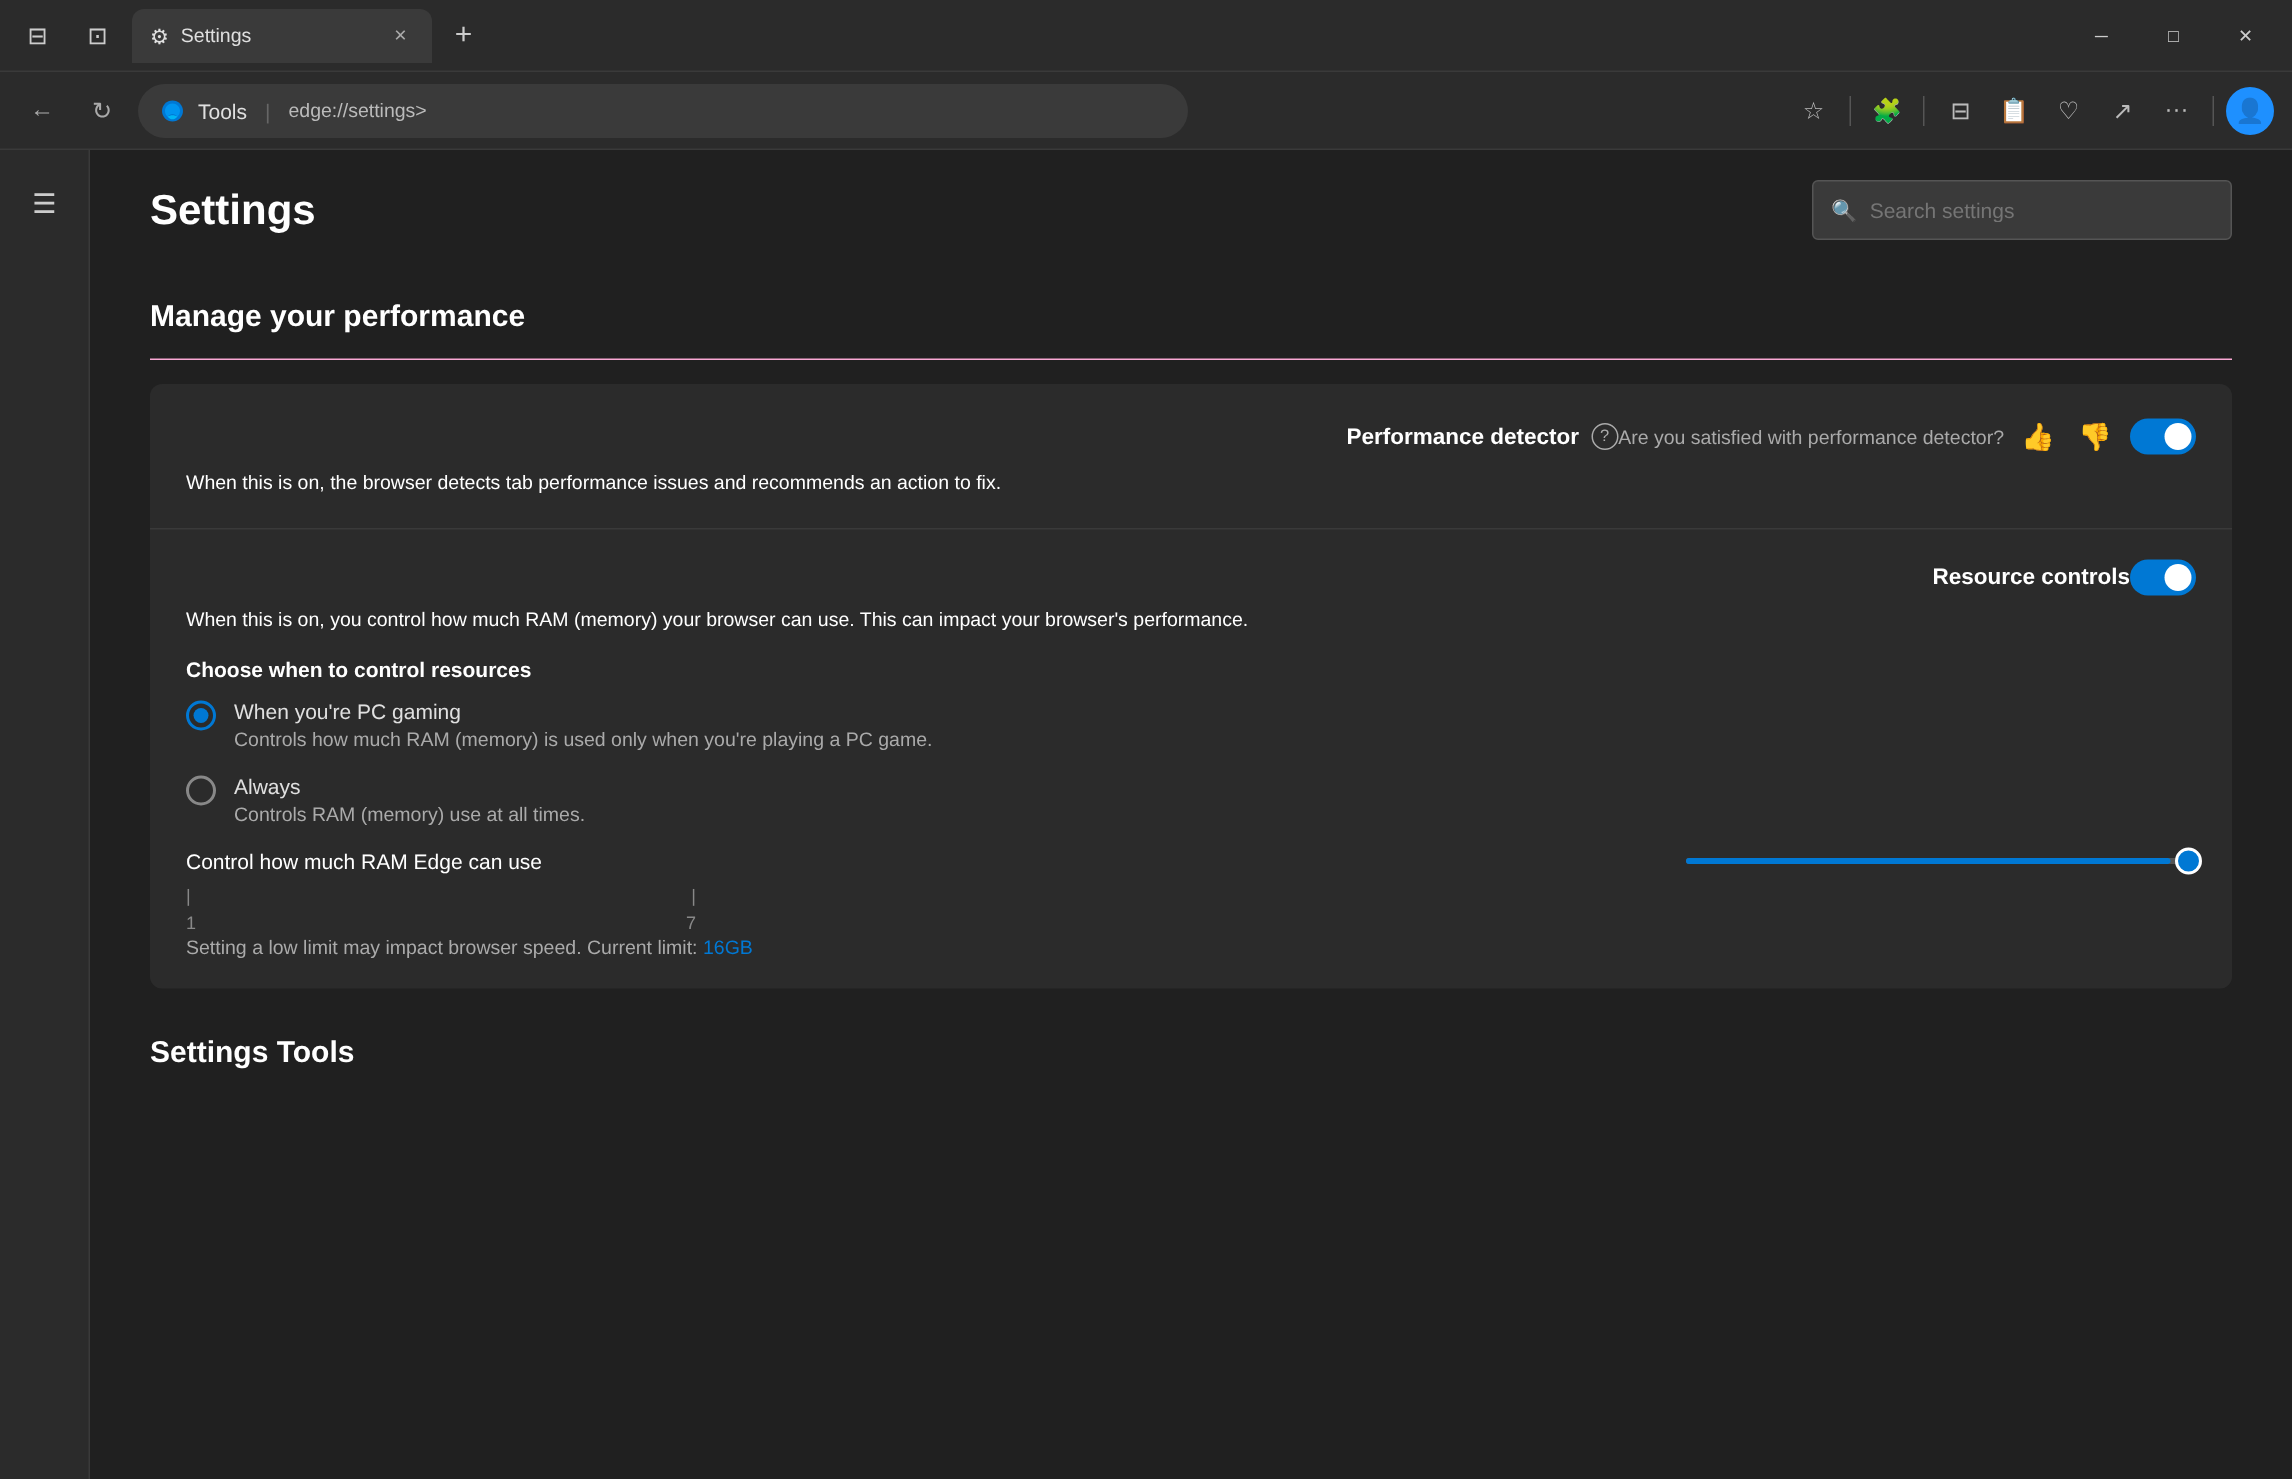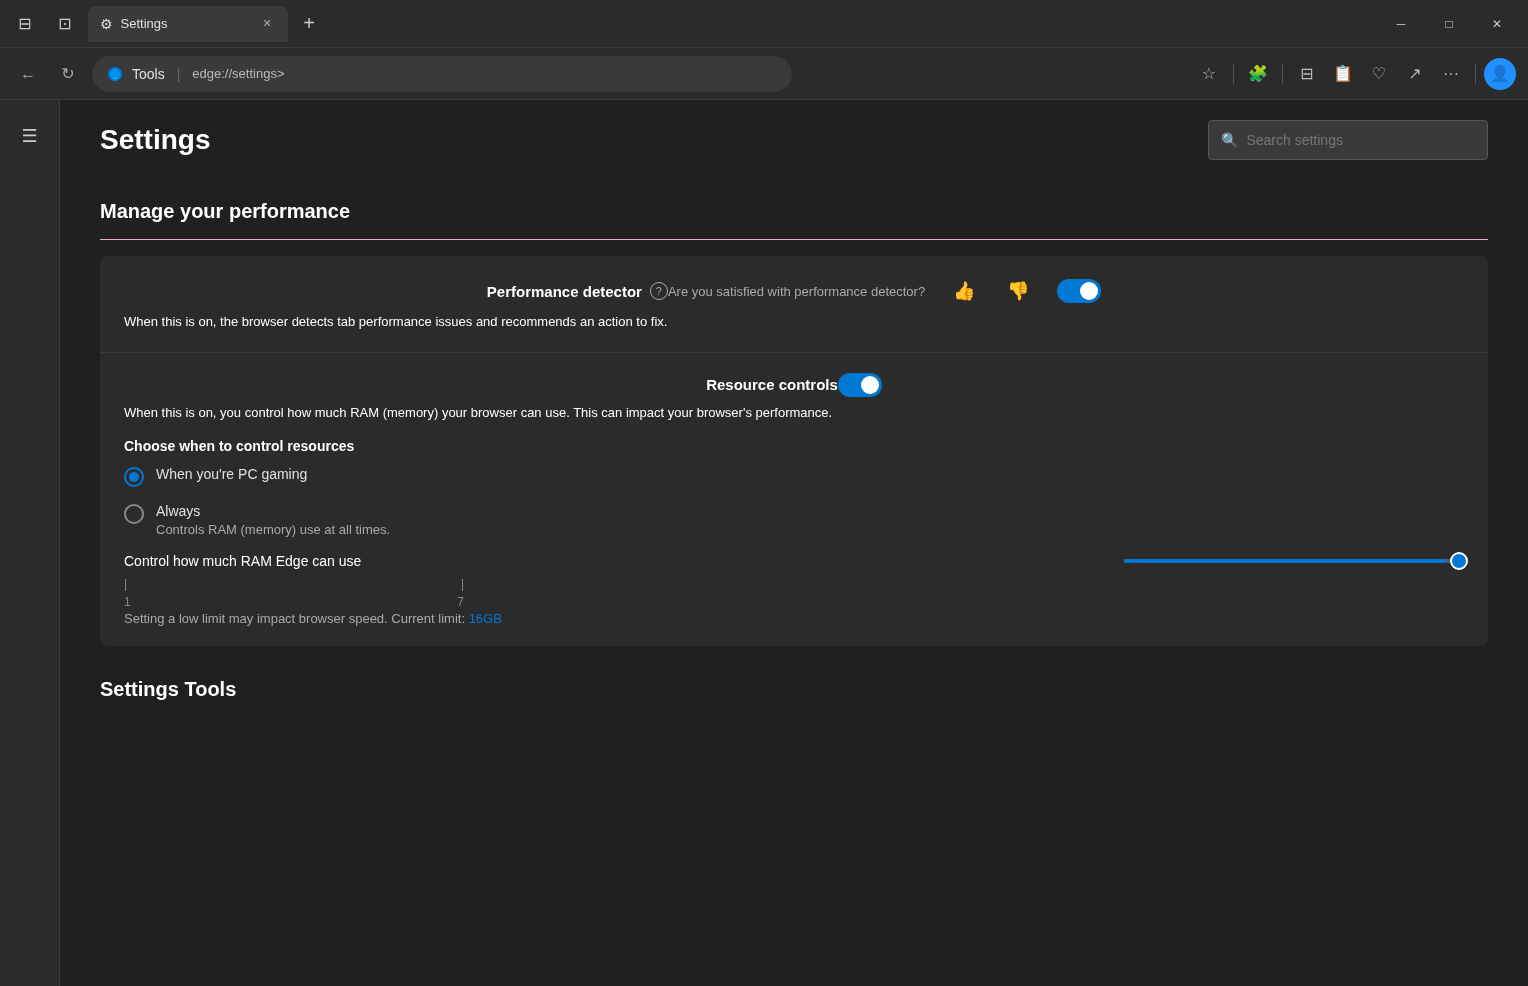--- a/index.html
+++ b/index.html
@@ -256,21 +256,21 @@
       padding: 20px 24px;
       border-bottom: 1px solid #3a3a3a;
     }
     .card-row:last-child {
       border-bottom: none;
     }
 
     .row-header {
       display: flex;
       align-items: center;
-      justify-content: center;
+      justify-content: flex-end;
     }
     .row-title-area {
       display: flex;
       align-items: center;
       gap: 8px;
     }
     .row-title {
       font-size: 15px;
       font-weight: 600;
       color: #ffffff;
@@ -287,21 +287,21 @@
     }
     .row-desc {
       font-size: 13px;
       color: #ffffff;
       margin-top: 6px;
       line-height: 1.5;
     }
     .feedback-area {
       display: flex;
       align-items: center;
-      gap: 24px;
+      gap: 8px;
     }
     .feedback-text {
       font-size: 13px;
       color: #aaa;
     }
     .feedback-btn {
       width: 30px;
       height: 30px;
       display: flex; align-items: center; justify-content: center;
       color: #aaa;
@@ -576,20 +576,21 @@
           <p class="row-desc">When this is on, you control how much RAM (memory) your browser can use. This can impact your browser's performance.</p>
 
           <p class="subsection-title">Choose when to control resources</p>
 
           <div class="radio-row">
             <div class="radio-outer selected">
               <div class="radio-inner"></div>
             </div>
             <div class="radio-label-area">
               <div class="radio-label">When you're PC gaming</div>
+              <div class="radio-desc">Controls how much RAM (memory) is used only when you're playing a PC game.</div>
             </div>
           </div>
 
           <div class="radio-row">
             <div class="radio-outer unselected">
             </div>
             <div class="radio-label-area">
               <div class="radio-label">Always</div>
               <div class="radio-desc">Controls RAM (memory) use at all times.</div>
             </div>

